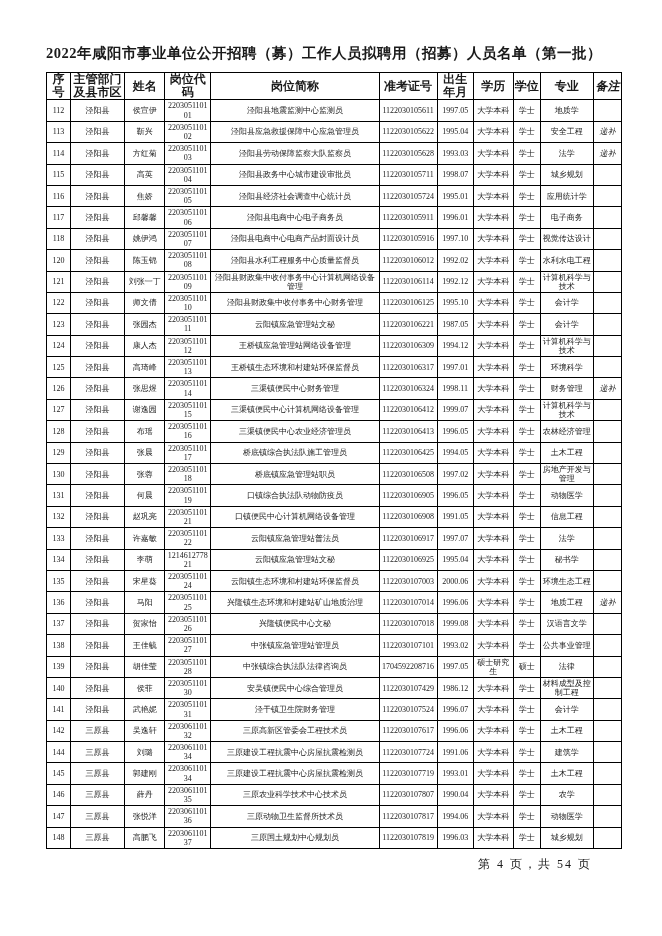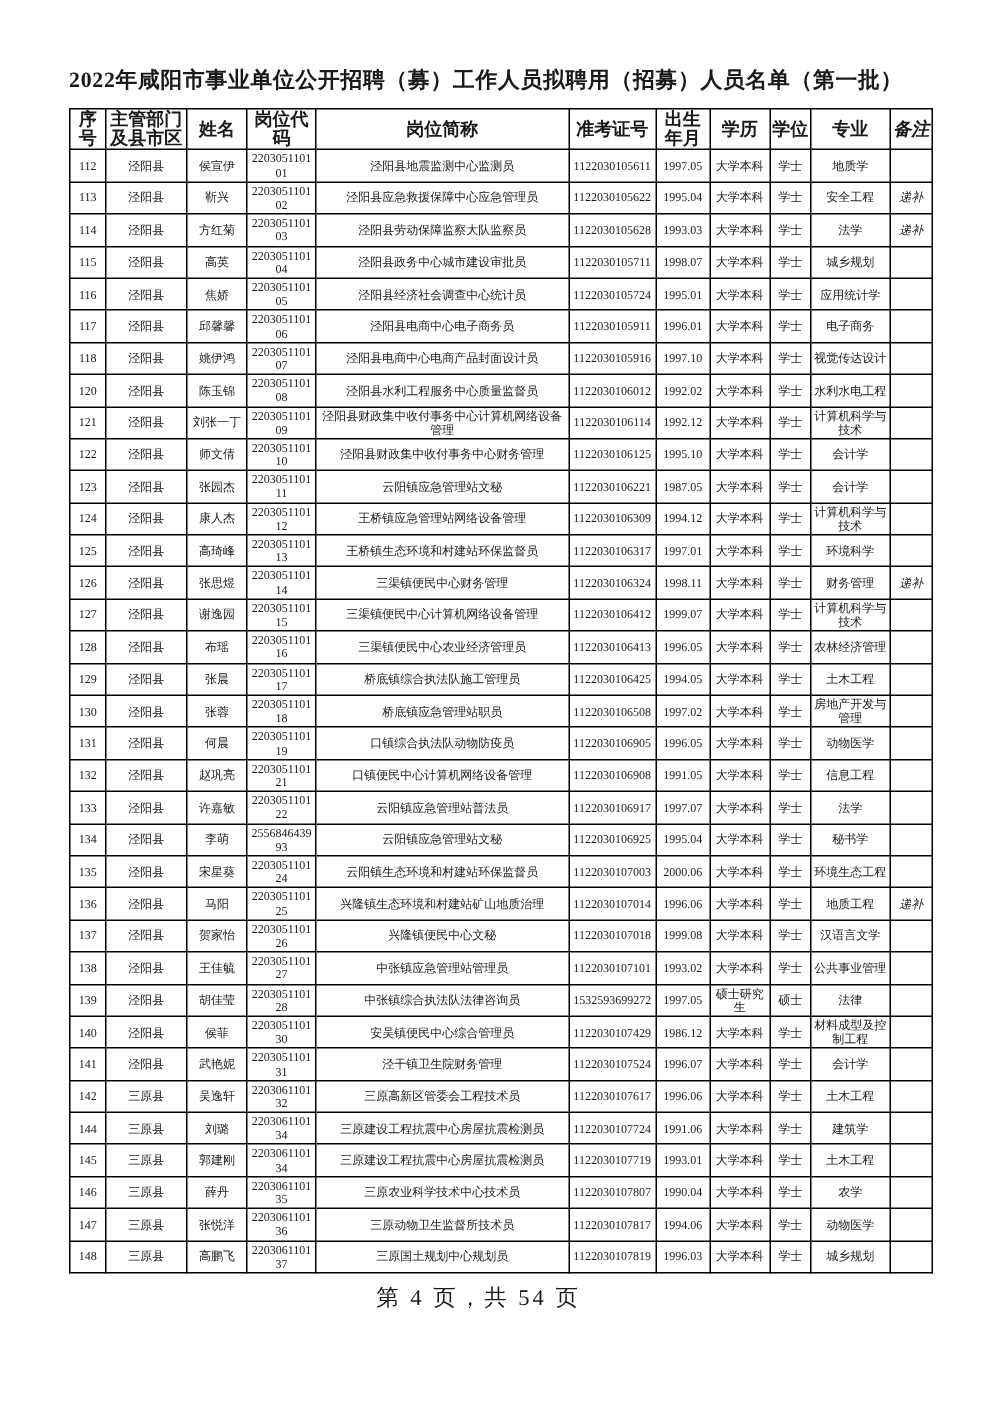--- a/index.html
+++ b/index.html
@@ -46,22 +46,22 @@
   table.roster td{
     font-size:8px;
     height:20.4px;
     line-height:1.15;
   }
   
   .c0{width:24px;} .c1{width:54px;} .c2{width:40px;} .c3{width:46px;}
   .c4{width:168px;} .c5{width:58px;margin-top:24px;} .c6{width:36px;} .c7{width:40px;}
   .c8{width:27px;} .c9{width:53px;} .c10{width:28px;font-style:italic;}
   .page-footer{
-    text-align:center;
-    font-size:15px;
+    text-align:right;
+    font-size:12px;
     margin-top:7px;
     letter-spacing:2px;
   }
 </style>
 </head>
 <body>
 
 <div class="page">
   <h1 class="doc-title">2022年咸阳市事业单位公开招聘（募）工作人员拟聘用（招募）人员名单（第一批）</h1>
 
@@ -365,21 +365,21 @@
           <td class="c6">1997.07</td>
           <td class="c7">大学本科</td>
           <td class="c8">学士</td>
           <td class="c9">法学</td>
           <td class="c10"></td>
         </tr>
         <tr>
           <td class="c0">134</td>
           <td class="c1">泾阳县</td>
           <td class="c2">李萌</td>
-          <td class="c3">255684643993</td>
+          <td class="c3">121461277821</td>
           <td class="c4">云阳镇应急管理站文秘</td>
           <td class="c5">1122030106925</td>
           <td class="c6">1995.04</td>
           <td class="c7">大学本科</td>
           <td class="c8">学士</td>
           <td class="c9">秘书学</td>
           <td class="c10"></td>
         </tr>
         <tr>
           <td class="c0">135</td>
@@ -432,21 +432,21 @@
           <td class="c8">学士</td>
           <td class="c9">公共事业管理</td>
           <td class="c10"></td>
         </tr>
         <tr>
           <td class="c0">139</td>
           <td class="c1">泾阳县</td>
           <td class="c2">胡佳莹</td>
           <td class="c3">220305110128</td>
           <td class="c4">中张镇综合执法队法律咨询员</td>
-          <td class="c5">1532593699272</td>
+          <td class="c5">1704592208716</td>
           <td class="c6">1997.05</td>
           <td class="c7">硕士研究生</td>
           <td class="c8">硕士</td>
           <td class="c9">法律</td>
           <td class="c10"></td>
         </tr>
         <tr>
           <td class="c0">140</td>
           <td class="c1">泾阳县</td>
           <td class="c2">侯菲</td>

